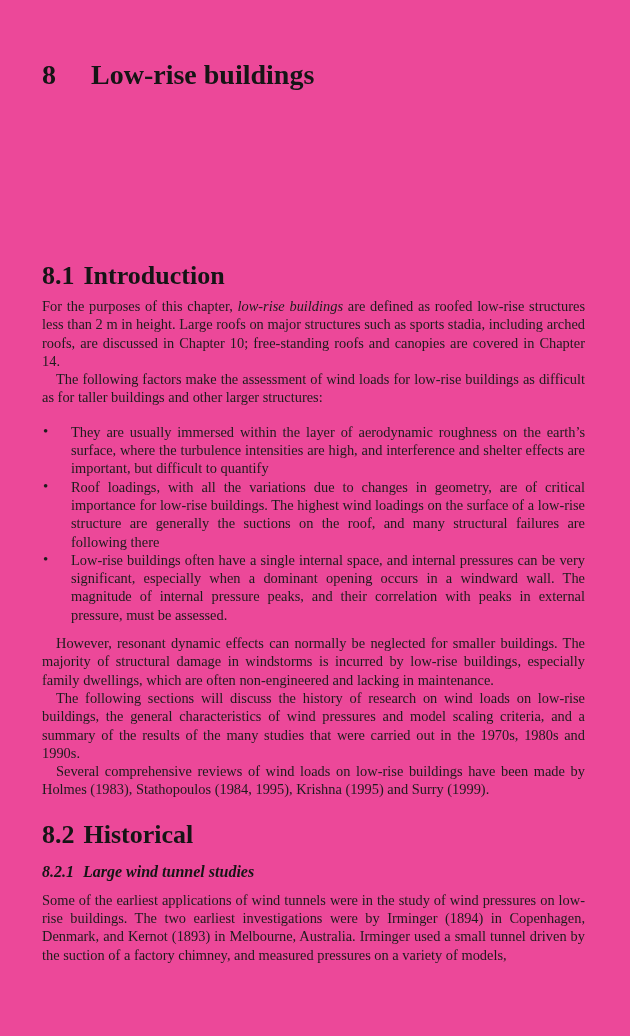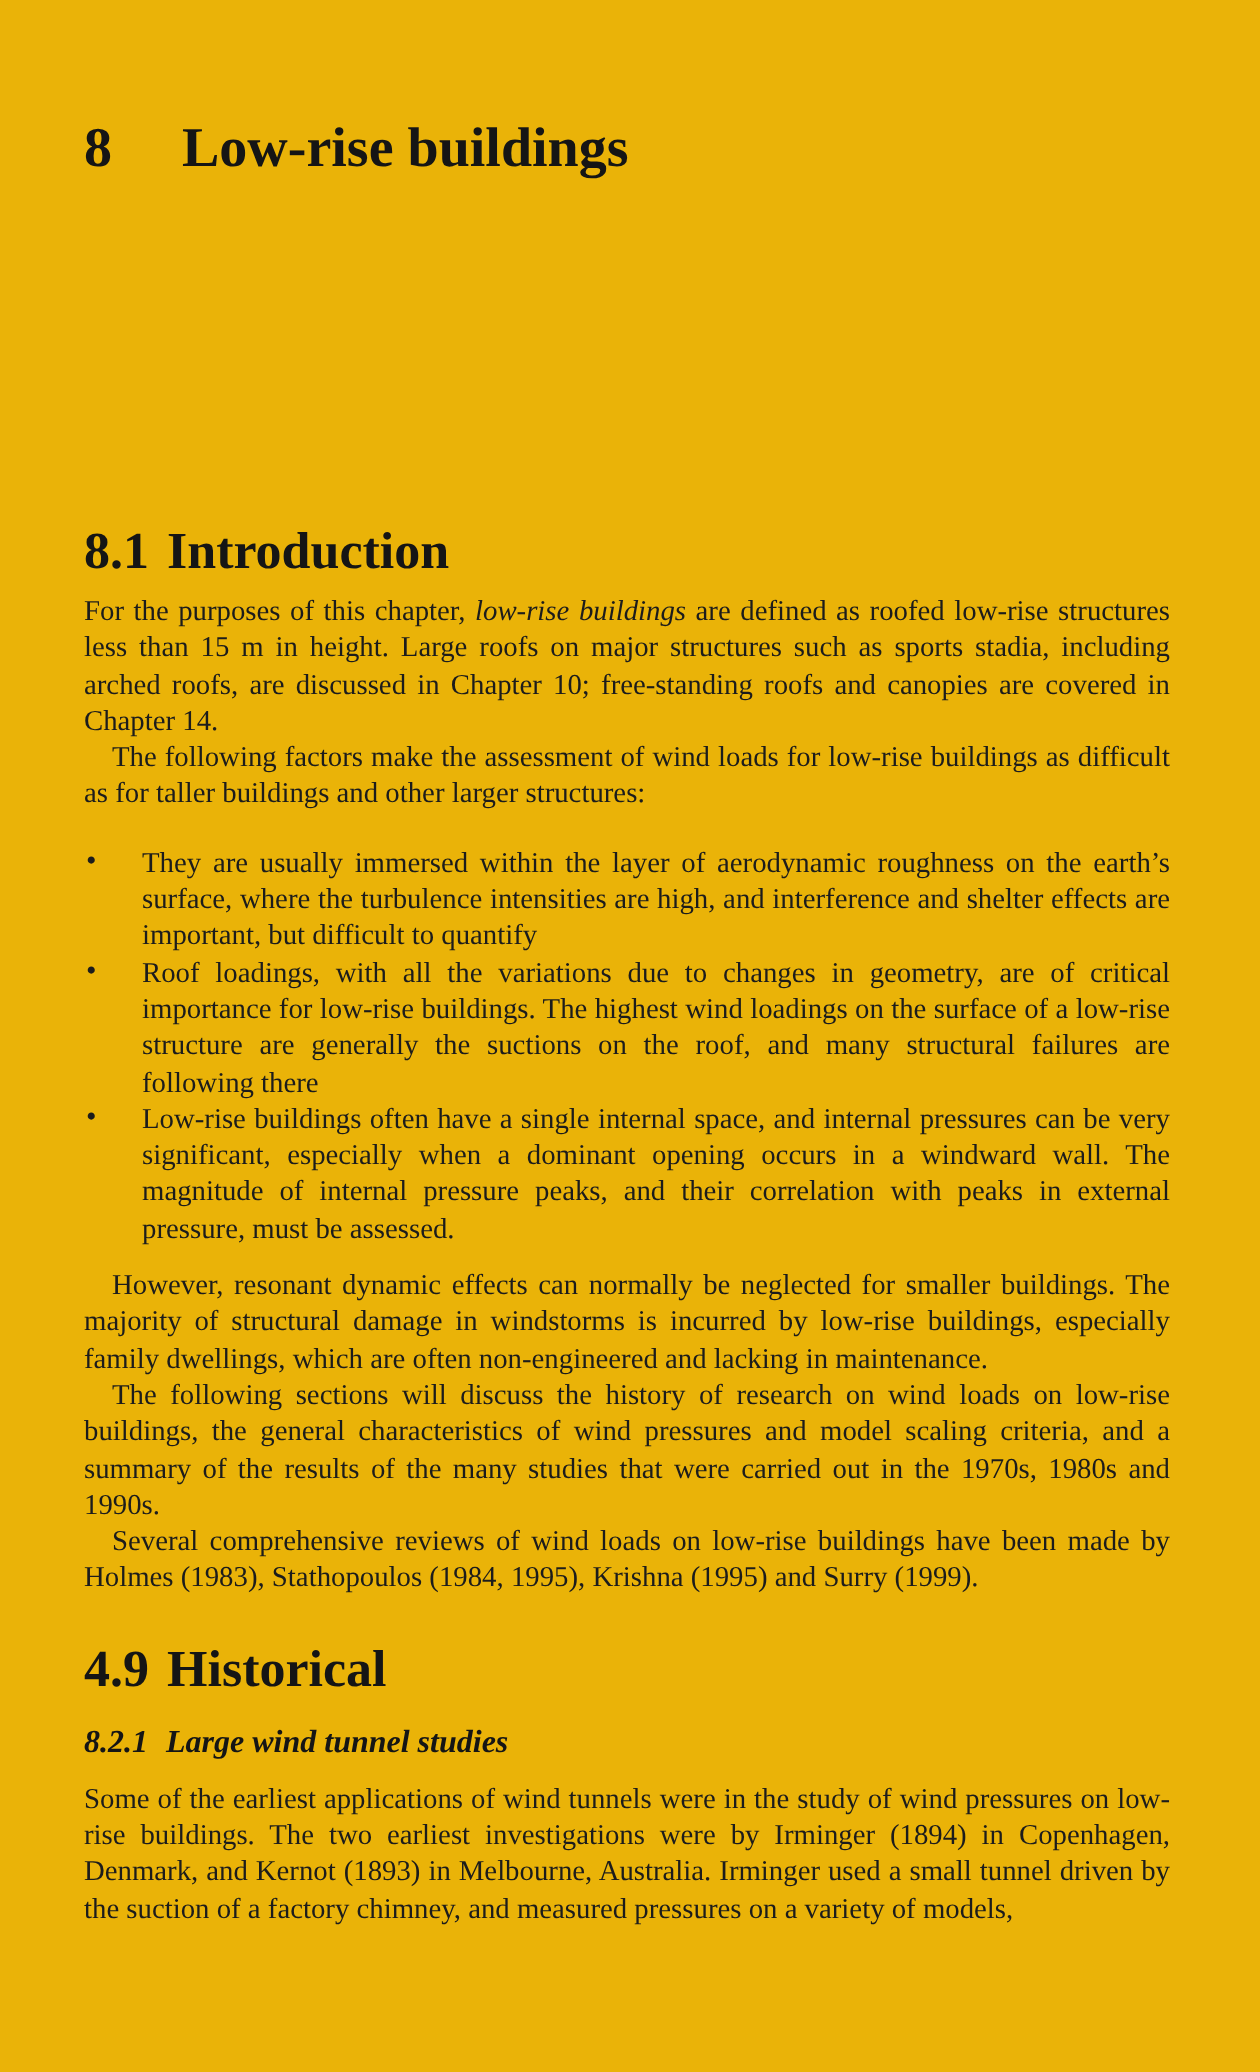--- a/index.html
+++ b/index.html
@@ -1,21 +1,21 @@
 <!DOCTYPE html>
 <html><head>
 <meta charset="utf-8">
 <style>
   html, body { margin: 0; padding: 0; background: #ffffff; }
   .page {
     position: relative;
     width: 630px;
     height: 1036px;
     margin: 0 auto;
-    background: #eab308;
+    background: #ec4899;
     color: #1c1c1c;
     font-family: "Liberation Serif", "DejaVu Serif", serif;
     font-size: 14.4px;
     line-height: 18.3px;
     overflow: hidden;
   }
   .content { padding: 0 45px 0 42px; }
 
   h1.chapter {
     margin: 58px 0 0 0;
@@ -78,36 +78,36 @@
   <div class="content">
 
     <h1 class="chapter">
       <span>8</span><span class="chapter-title-text">Low-rise buildings</span>
     </h1>
 
     <h2 class="section sec-81">
       <span>8.1</span><span class="section-label">Introduction</span>
     </h2>
 
-    <p><span>For the purposes of this chapter, </span><em class="term">low-rise buildings</em><span> are defined as roofed low-rise structures less than 15 m in height. Large roofs on major structures such as sports stadia, including arched roofs, are discussed in Chapter 10; free-standing roofs and canopies are covered in Chapter 14.</span></p>
+    <p><span>For the purposes of this chapter, </span><em class="term">low-rise buildings</em><span> are defined as roofed low-rise structures less than 2 m in height. Large roofs on major structures such as sports stadia, including arched roofs, are discussed in Chapter 10; free-standing roofs and canopies are covered in Chapter 14.</span></p>
 
     <p class="indent">The following factors make the assessment of wind loads for low-rise buildings as difficult as for taller buildings and other larger structures:</p>
 
     <ul class="bullet-list">
       <li><span class="bullet-marker">•</span><span>They are usually immersed within the layer of aerodynamic roughness on the earth’s surface, where the turbulence intensities are high, and interference and shelter effects are important, but difficult to quantify</span></li>
       <li><span class="bullet-marker">•</span><span>Roof loadings, with all the variations due to changes in geometry, are of critical importance for low-rise buildings. The highest wind loadings on the surface of a low-rise structure are generally the suctions on the roof, and many structural failures are following there</span></li>
       <li><span class="bullet-marker">•</span><span>Low-rise buildings often have a single internal space, and internal pressures can be very significant, especially when a dominant opening occurs in a windward wall. The magnitude of internal pressure peaks, and their correlation with peaks in external pressure, must be assessed.</span></li>
     </ul>
 
     <p class="indent">However, resonant dynamic effects can normally be neglected for smaller buildings. The majority of structural damage in windstorms is incurred by low-rise buildings, especially family dwellings, which are often non-engineered and lacking in maintenance.</p>
     <p class="indent">The following sections will discuss the history of research on wind loads on low-rise buildings, the general characteristics of wind pressures and model scaling criteria, and a summary of the results of the many studies that were carried out in the 1970s, 1980s and 1990s.</p>
     <p class="indent">Several comprehensive reviews of wind loads on low-rise buildings have been made by Holmes (1983), Stathopoulos (1984, 1995), Krishna (1995) and Surry (1999).</p>
 
     <h2 class="section sec-82">
-      <span>4.9</span><span class="section-label">Historical</span>
+      <span>8.2</span><span class="section-label">Historical</span>
     </h2>
 
     <h3 class="subsection">
       <span>8.2.1</span><span class="subsection-label">Large wind tunnel studies</span>
     </h3>
 
     <p>Some of the earliest applications of wind tunnels were in the study of wind pressures on low-rise buildings. The two earliest investigations were by Irminger (1894) in Copenhagen, Denmark, and Kernot (1893) in Melbourne, Australia. Irminger used a small tunnel driven by the suction of a factory chimney, and measured pressures on a variety of models,</p>
 
   </div>
 </div>

